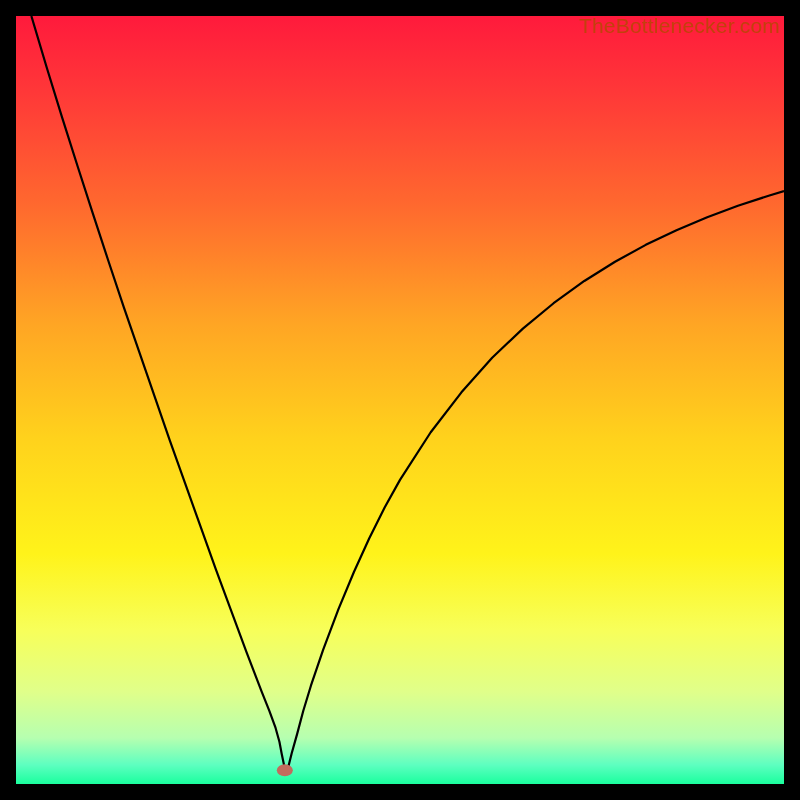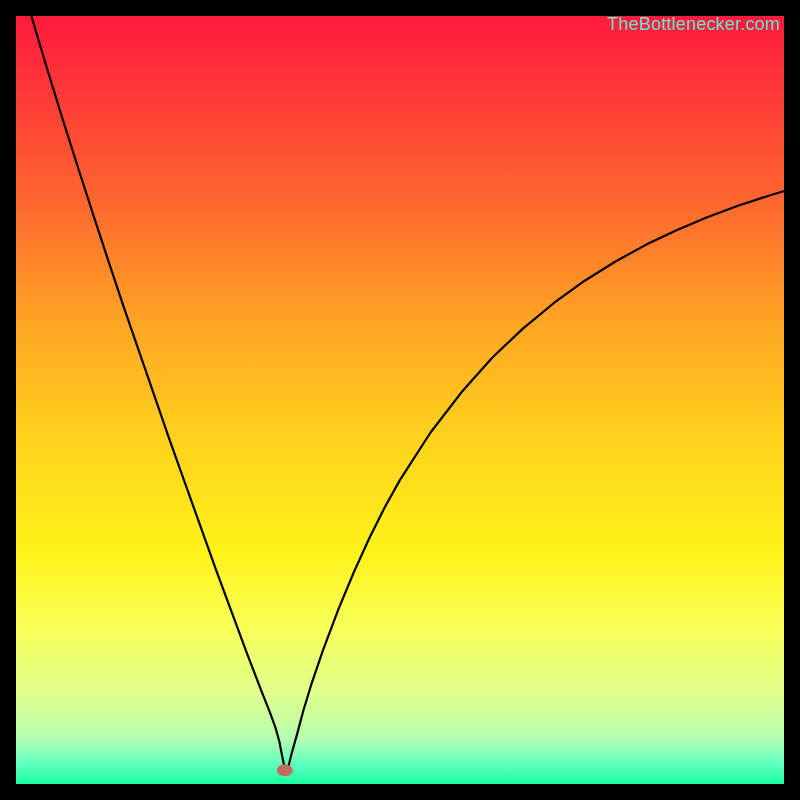--- a/index.html
+++ b/index.html
@@ -23,22 +23,22 @@
     position: absolute;
     left: 0;
     top: 0;
     width: 768px;
     height: 768px;
   }
   .watermark {
     position: absolute;
     top: -2px;
     right: 4px;
-    color: #5eead4;
-    font-size: 18px;
+    color: #c2410c;
+    font-size: 21px;
     letter-spacing: 0.2px;
     font-weight: 500;
   }
   svg { display: block; }
 </style>
 </head>
 <body>
 
 <div class="frame">
   <svg class="plot-area" viewBox="0 0 768 768" preserveAspectRatio="none">

